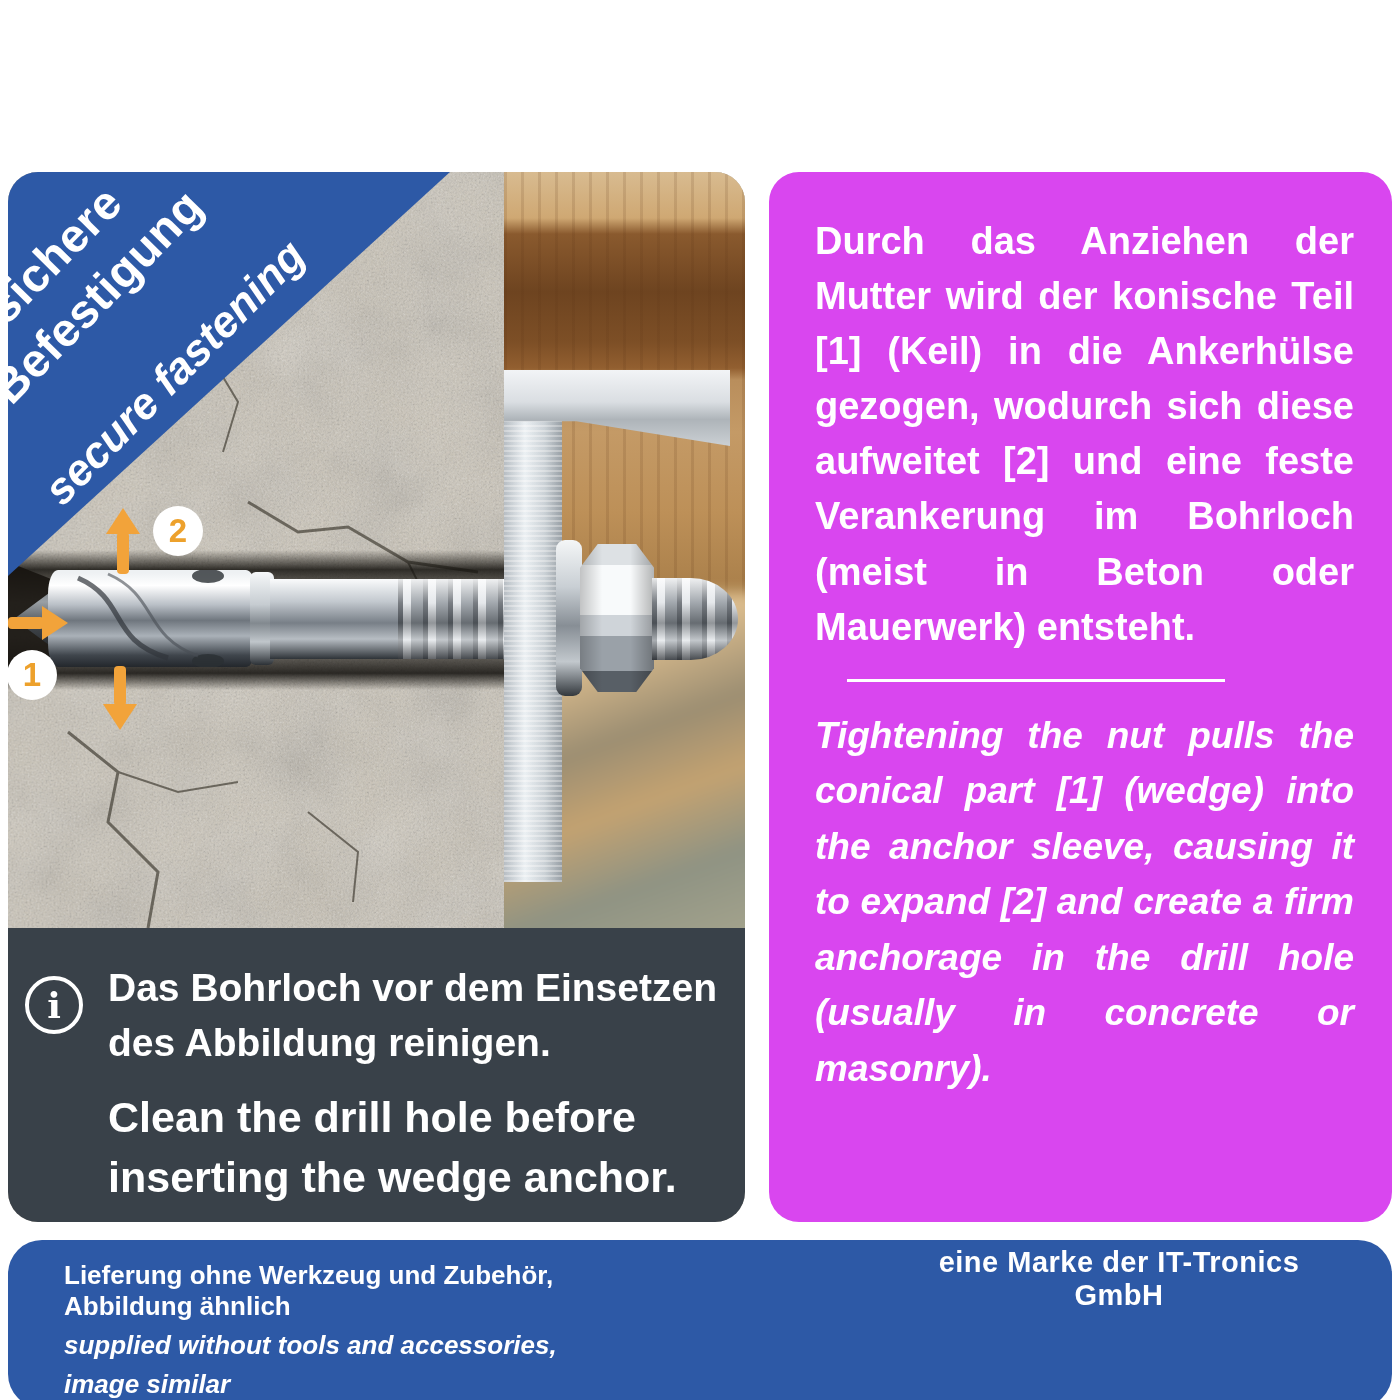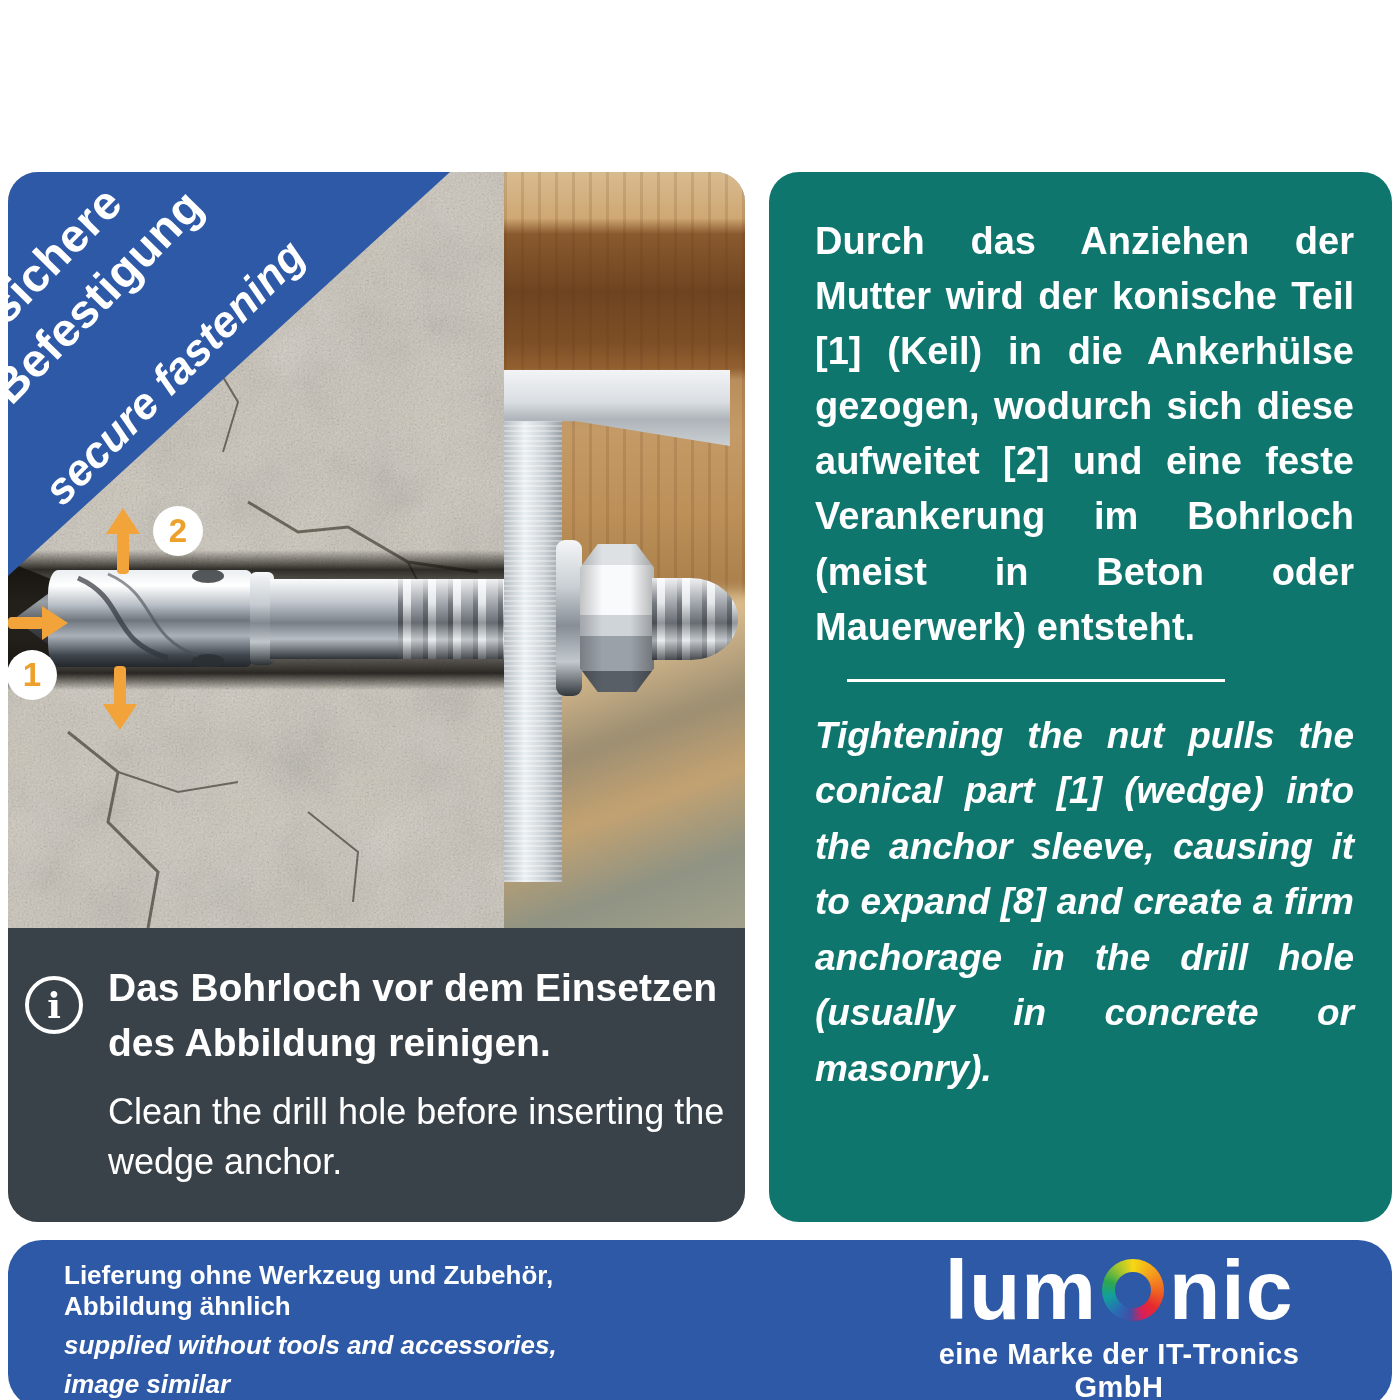--- a/index.html
+++ b/index.html
@@ -97,25 +97,25 @@
   .m1{left:-1px;top:478px;}
   .m2{left:145px;top:334px;}
 
   
   .caption{position:absolute;left:0;top:756px;width:737px;height:294px;background:#394149;
         color:#fff;box-sizing:border-box;padding:32px 16px 0 100px;}
   .info-icon{position:absolute;left:17px;top:48px;width:50px;height:50px;border:4px solid #fff;
         border-radius:50%;display:flex;align-items:center;justify-content:center;
         font-family:"DejaVu Serif",serif;font-weight:700;font-size:36px;line-height:1;}
   .cap-de{margin:0;font-size:39px;font-weight:700;line-height:1.42;}
-  .cap-en{margin:16px 0 0 0;font-size:36px;font-weight:400;line-height:1.4;}
+  .cap-en{margin:16px 0 0 0;font-size:43px;font-weight:700;line-height:1.4;}
 
   
   .bluepanel{position:absolute;left:769px;top:172px;width:623px;height:1050px;border-radius:30px;
-        background:#0f766e;color:#fff;box-sizing:border-box;padding:42px 38px 0 46px;}
+        background:#d946ef;color:#fff;box-sizing:border-box;padding:42px 38px 0 46px;}
   .p-de{margin:0;font-size:38px;font-weight:700;line-height:1.45;text-align:justify;}
   .divider{width:378px;height:0;border-top:3px solid #fff;margin:24px 0 0 32px;}
   .p-en{margin:26px 0 0 0;font-size:37px;font-weight:700;font-style:italic;line-height:1.5;
         text-align:justify;}
 
   
   .footer{position:absolute;left:8px;top:1240px;width:1384px;height:168px;background:#2d59a6;
         border-radius:34px;color:#fff;}
   .f-notes{position:absolute;left:56px;top:20px;font-size:26px;font-weight:700;line-height:31px;}
   .f-en{font-style:italic;margin-top:8px;}
@@ -218,33 +218,28 @@
           <span>i</span>
         </div>
       <p class="cap-de">Das Bohrloch vor dem Einsetzen des Abbildung reinigen.</p>
       <p class="cap-en">Clean the drill hole before inserting the wedge anchor.</p>
     </div>
   </section>
 
   <aside class="bluepanel">
     <p class="p-de">Durch das Anziehen der Mutter wird der konische Teil [1] (Keil) in die Ankerhülse gezogen, wodurch sich diese aufweitet [2] und eine feste Verankerung im Bohrloch (meist in Beton oder Mauerwerk) entsteht.</p>
     <div class="divider"></div>
-    <p class="p-en">Tightening the nut pulls the conical part [1] (wedge) into the anchor sleeve, causing it to expand [8] and create a firm anchorage in the drill hole (usually in concrete or masonry).</p>
+    <p class="p-en">Tightening the nut pulls the conical part [1] (wedge) into the anchor sleeve, causing it to expand [2] and create a firm anchorage in the drill hole (usually in concrete or masonry).</p>
   </aside>
 
   <footer class="footer">
     <div class="f-notes">
       <div>Lieferung ohne Werkzeug und Zubehör,</div>
       <div>Abbildung ähnlich</div>
       <div class="f-en">supplied without tools and accessories,</div>
       <div class="f-en" style="margin-top:8px">image similar</div>
     </div>
     <div class="brand">
-      <div class="brand-row">
-        <span>lum</span>
-        <span class="ring"></span>
-        <span>nic</span>
-      </div>
       <div class="tagline">eine Marke der IT-Tronics GmbH</div>
     </div>
   </footer>
 
 </div>
 
 </body></html>

